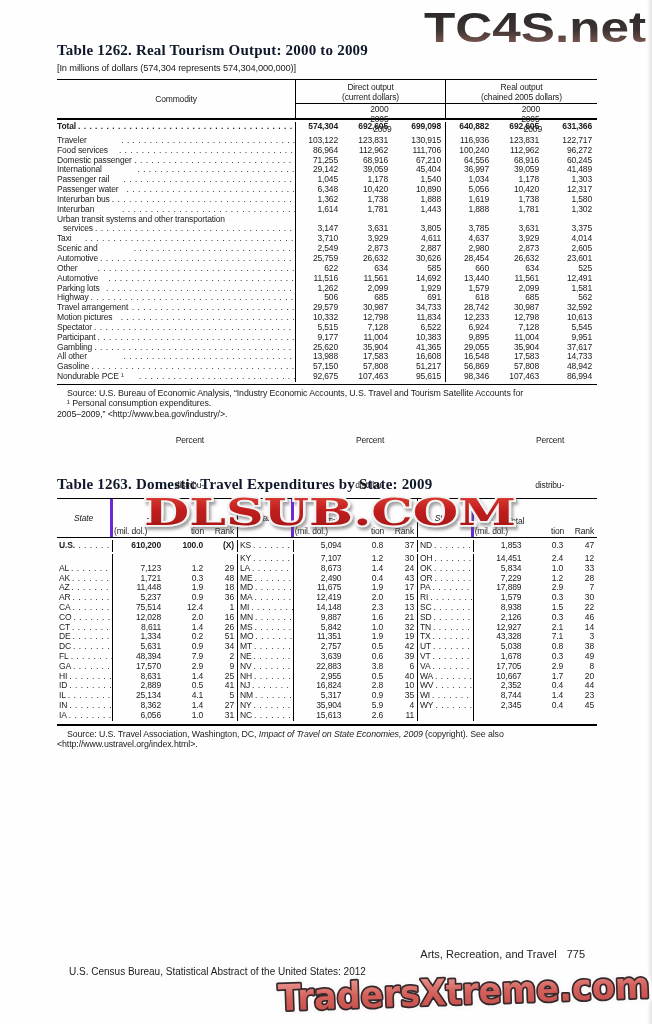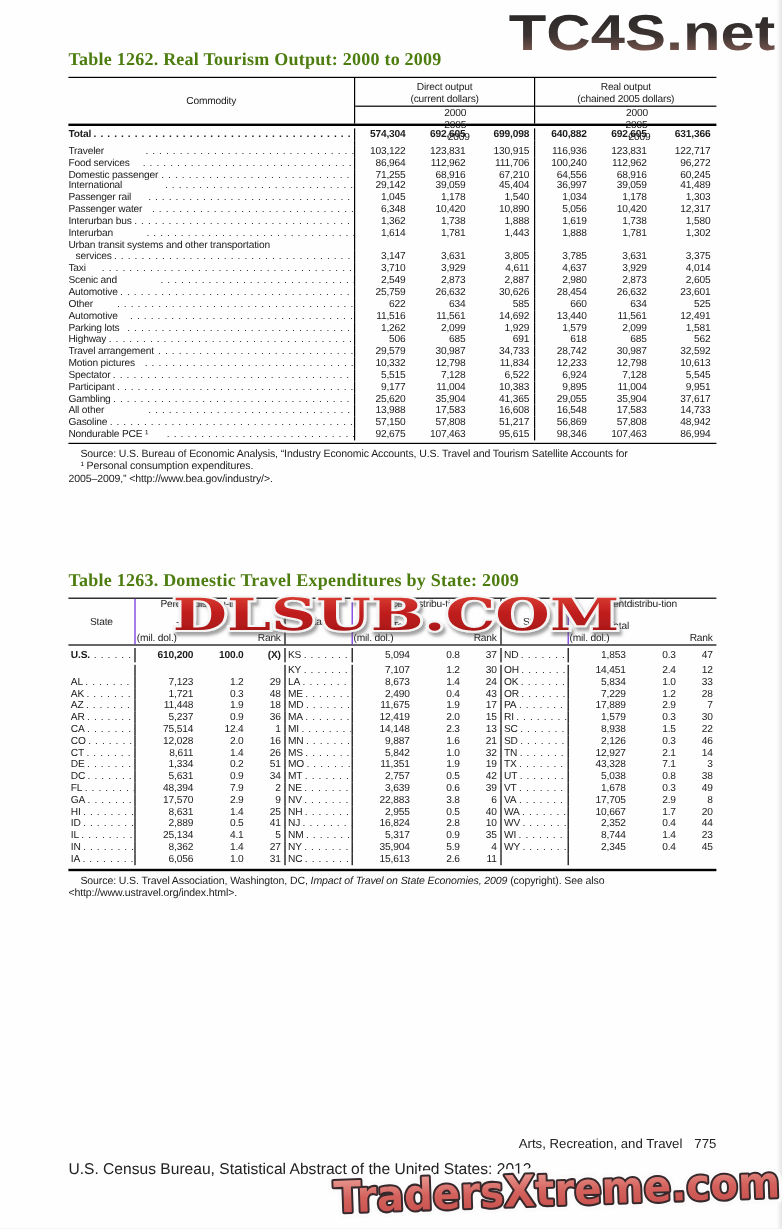--- a/index.html
+++ b/index.html
@@ -7,21 +7,21 @@
         font-family:"Liberation Sans",sans-serif;color:#1b1b1b;}
   .page::after{content:"";position:absolute;right:0;top:0;bottom:0;width:5px;
         background:linear-gradient(to right,rgba(0,0,0,0),rgba(0,0,0,0.10));pointer-events:none;}
 
   
   .sect{position:absolute;left:57px;width:540px;}
   #sect-1262{top:42px;}
   #sect-1263{top:476px;}
 
   .t-title{font-family:"Liberation Serif",serif;font-weight:700;font-size:15px;
-           letter-spacing:.2px;color:#4d7c0f;}
+           letter-spacing:.2px;color:#0f172a;}
   .t-note{font-size:9.3px;letter-spacing:-.15px;margin-top:4px;line-height:11px;}
 
   
   .tbl{margin-top:5px;border-top:1px solid #000;font-size:8.5px;letter-spacing:-.15px;}
   .t62-head{display:flex;border-bottom:2px solid #000;}
   .t62-com{width:238px;display:flex;align-items:center;justify-content:center;}
   .t62-grp{border-left:1px solid #000;box-sizing:border-box;}
   .t62-grp.g1{width:150px;}
   .t62-grp.g2{width:152px;}
   .gl{border-bottom:1px solid #000;text-align:center;padding:2px 0 2px;line-height:10px;height:24px;box-sizing:border-box;}
@@ -53,39 +53,39 @@
                 letter-spacing:.5px;}
 
   .fn{font-size:8.8px;letter-spacing:-.1px;margin-top:3px;line-height:10.5px;}
   .fn .i1{text-indent:10px;}
   .fn em{font-style:italic;}
 
   
   .t63-head{display:flex;border-bottom:1px solid #000;}
   .t63-hg{display:flex;width:180px;box-sizing:border-box;height:38px;}
   .t63-hg.bl{border-left:1px solid #000;}
-  .t63-hg .hst{width:56px;display:flex;align-items:center;justify-content:center;border-right:1px solid #6d28d9;box-sizing:border-box;}
+  .t63-hg .hst{width:56px;display:flex;align-items:center;justify-content:center;border-right:3px solid #6d28d9;box-sizing:border-box;font-style:italic;}
   .t63-hg .hto{width:56px;display:flex;flex-direction:column;justify-content:flex-end;text-align:right;padding:0 5px 1px 0;box-sizing:border-box;line-height:9.5px;}
-  .t63-hg .hpc{width:39px;display:flex;flex-direction:row;justify-content:flex-end;text-align:right;padding:0 4px 1px 0;box-sizing:border-box;line-height:9.5px;}
+  .t63-hg .hpc{width:39px;display:flex;flex-direction:column;justify-content:flex-end;text-align:right;padding:0 4px 1px 0;box-sizing:border-box;line-height:9.5px;gap:36px;}
   .t63-hg .hrk{width:29px;display:flex;flex-direction:column;justify-content:flex-end;text-align:right;padding:17px 3px 1px 0;box-sizing:border-box;}
 
   #t63-body{border-bottom:2px solid #000;padding:2px 0 3px;}
   .t63-row{display:flex;height:9.8px;line-height:9.8px;}
   .t63-row.first{height:12px;line-height:11px;margin-bottom:2px;}
   .t63-g{display:flex;width:180px;box-sizing:border-box;}
   .t63-g.bl{border-left:1px solid #000;}
   .t63-g .st{width:56px;display:flex;overflow:hidden;border-right:1px solid #000;box-sizing:border-box;padding-left:2px;}
   .t63-g .tv{width:56px;text-align:right;padding-right:8px;box-sizing:border-box;}
   .t63-g .pv{width:39px;text-align:right;padding-right:5px;box-sizing:border-box;}
   .t63-g .rv{width:29px;text-align:right;padding-right:3px;box-sizing:border-box;}
 
   
-  .foot-right{position:absolute;right:55px;top:948px;font-size:11px;color:#222;}
+  .foot-right{position:absolute;right:67px;top:948px;font-size:11px;color:#222;}
   .foot-right .pg{margin-left:10px;}
-  .foot-left{position:absolute;left:57px;top:966px;font-size:13px;color:#222;}
+  .foot-left{position:absolute;left:69px;top:966px;font-size:10px;color:#222;}
 
   
   .wm{position:absolute;pointer-events:none;}
   #wm-top{top:2px;right:0px;}
   #wm-mid{top:486px;left:136px;z-index:6;}
   #wm-bot{top:962px;left:272px;z-index:6;transform:rotate(-2deg);}
 </style>
 </head>
 <body>
 
@@ -97,20 +97,21 @@
         <stop offset="0%" stop-color="#242424"></stop>
         <stop offset="55%" stop-color="#3c3432"></stop>
         <stop offset="100%" stop-color="#9c6a5e"></stop>
       </linearGradient>
     </defs>
     <text x="4" y="40" font-family="Liberation Sans, sans-serif" font-weight="bold" font-size="42" fill="url(#gTop)" textLength="222" lengthAdjust="spacingAndGlyphs">TC4S.net</text>
   </svg>
 
   <div class="sect" id="sect-1262">
     <div class="t-title">Table 1262. Real Tourism Output: 2000 to 2009</div>
+    <div class="t-note">[In millions of dollars (574,304 represents 574,304,000,000)]</div>
 
     <div class="tbl">
       <div class="t62-head">
         <div class="t62-com">Commodity</div>
         <div class="t62-grp g1">
           <div class="gl">
             <span>Direct output</span><br>
             <span>(current dollars)</span>
           </div>
           <div class="yrs">

